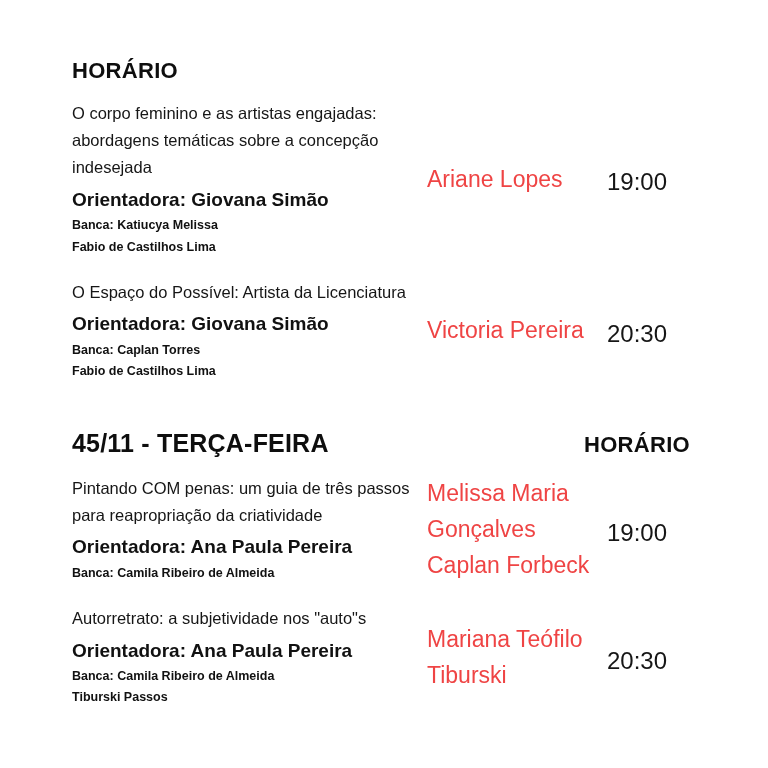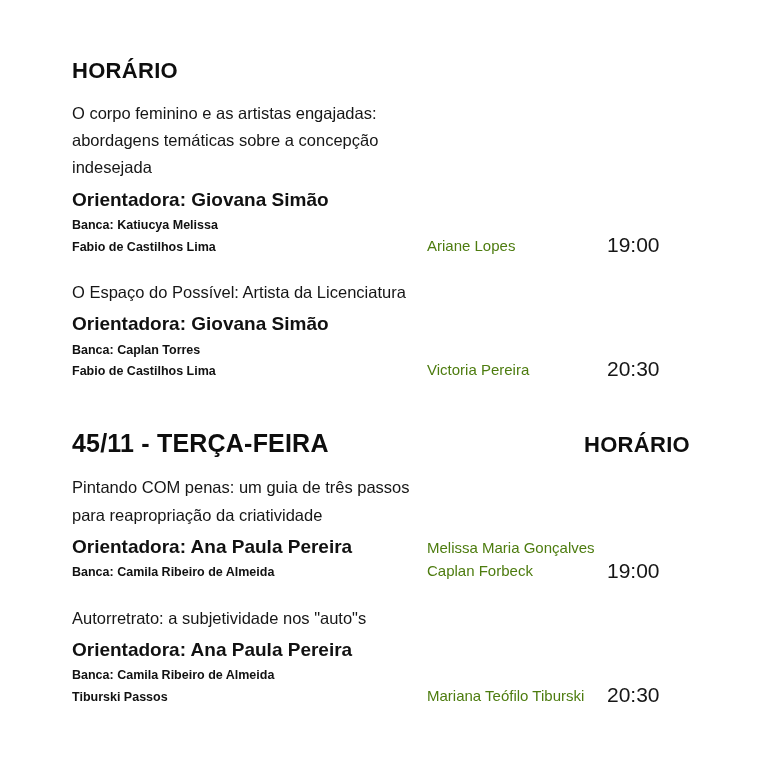--- a/index.html
+++ b/index.html
@@ -43,21 +43,21 @@
     font-size: 22px;
     font-weight: bold;
     letter-spacing: 0.3px;
     color: #0e0e0e;
     padding-right: 22px;
     white-space: nowrap;
   }
 
   .entry {
     display: flex;
-    align-items: flex-end;
+    align-items: center;
     margin-bottom: 22px;
   }
   .entry-main {
     width: 355px;
     flex: 0 0 355px;
     padding-right: 10px;
     box-sizing: border-box;
   }
   .entry-title {
     font-size: 16.5px;
@@ -76,29 +76,29 @@
     font-size: 12.5px;
     font-weight: bold;
     color: #111111;
     line-height: 1.55;
     margin-top: 2px;
   }
 
   .entry-author {
     width: 180px;
     flex: 0 0 180px;
-    font-size: 15px;
+    font-size: 23px;
     line-height: 1.55;
-    color: #4d7c0f;
+    color: #ef4444;
     padding-top: 2px;
   }
   .entry-time {
     flex: 1 1 auto;
     text-align: left;
-    font-size: 21px;
+    font-size: 24px;
     color: #161616;
     padding-top: 8px;
     white-space: nowrap;
   }
 
   .spacer-between-days {
     height: 26px;
   }
 </style>
 </head>

